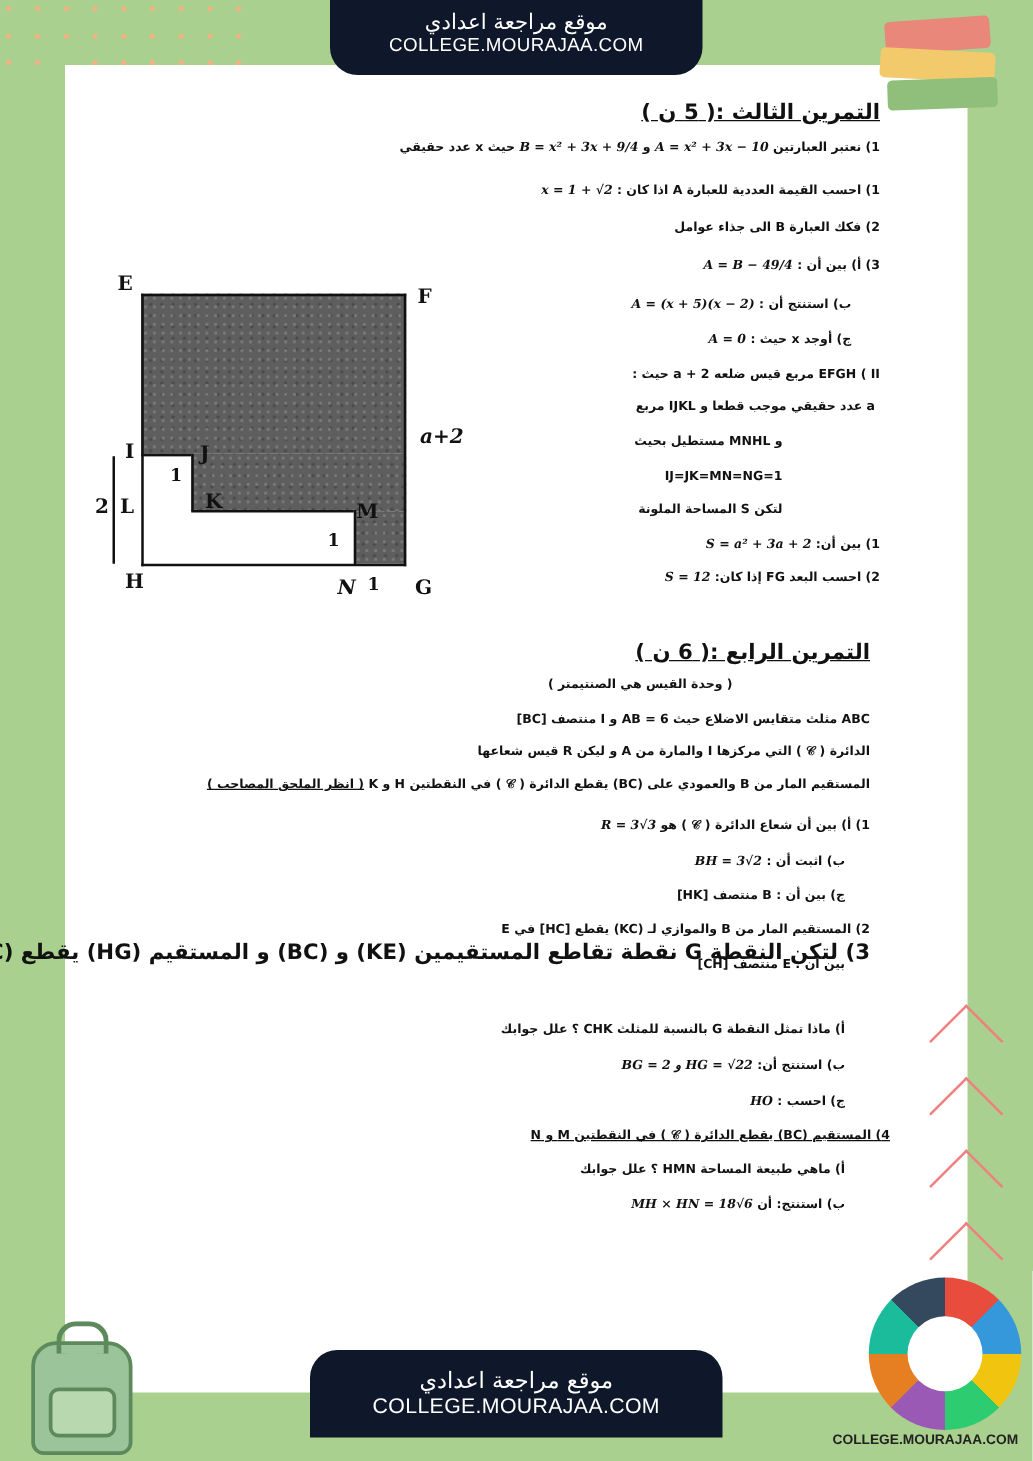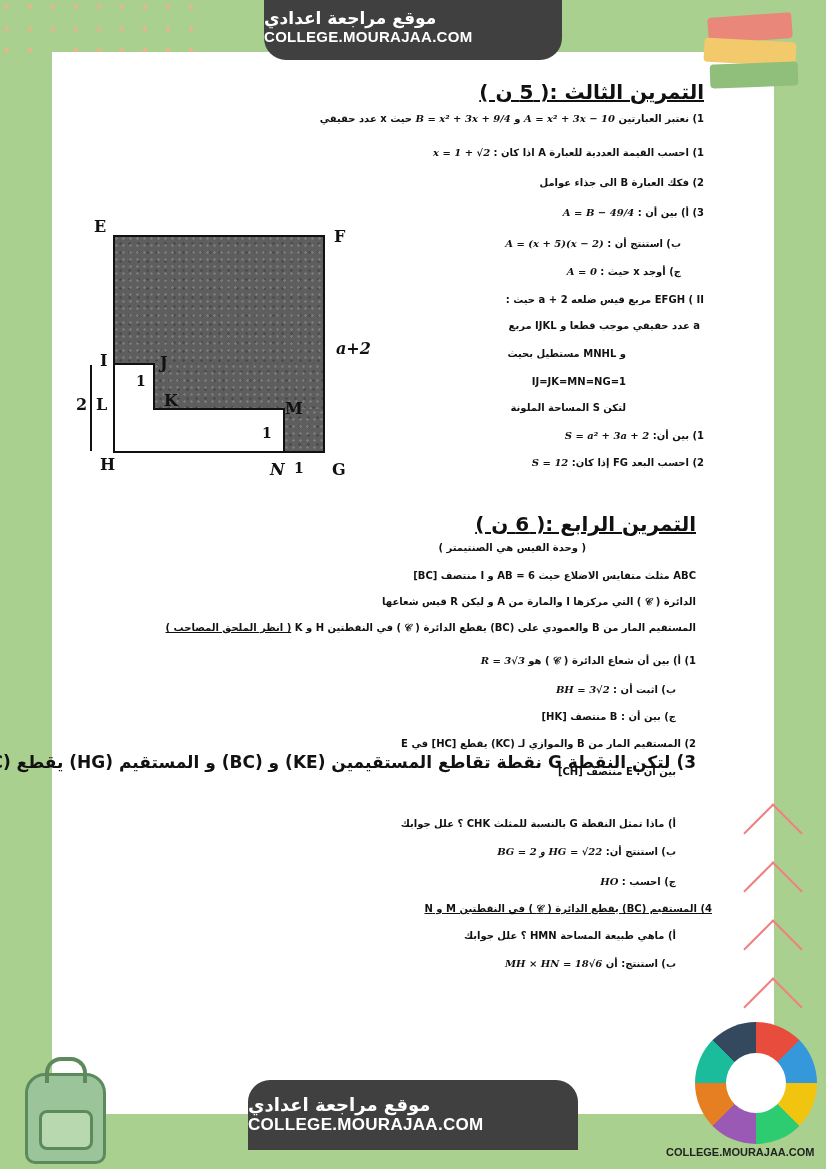--- a/index.html
+++ b/index.html
@@ -8,34 +8,34 @@
     background:#a9d08e;
     font-family:"DejaVu Sans", sans-serif;
   }
   .page {
     position:absolute; left:52px; top:52px; width:722px; height:1062px;
     background:#ffffff;
   }
   .dots { position:absolute; left:0; top:0; }
   .dot { position:absolute; width:4px; height:4px; border-radius:50%; background:#f4b183; }
   .banner {
-    position:absolute; background:#404040; color:#fff; text-align:left;
-    border-radius:0 0 22px 22px; font-weight:bold;
+    position:absolute; background:#0f172a; color:#fff; text-align:center;
+    border-radius:0 0 22px 22px; font-weight:normal;
   }
   .banner-top { left:264px; top:0; width:298px; height:60px; }
   .banner-bottom { left:248px; top:1080px; width:330px; height:70px; border-radius:22px 22px 0 0; }
   .banner .ar { font-family:"DejaVu Sans", sans-serif; font-size:17px; display:block; }
   .banner .en { font-family:"Liberation Sans", sans-serif; font-size:15px; display:block; letter-spacing:0.3px; }
   .banner-bottom .ar { font-size:18px; padding-top:14px; }
   .banner-bottom .en { font-size:17px; }
   .banner-top .ar { padding-top:8px; }
 
   .txt { position:absolute; direction:rtl; text-align:right; font-size:10px; color:#111; white-space:nowrap; font-weight:bold; }
   .math { font-family:"DejaVu Serif", serif; font-style:italic; font-weight:bold; direction:ltr; unicode-bidi:embed; }
-  .heading { font-size:20px; font-weight:bold; text-decoration:underline; }
+  .heading { font-size:17px; font-weight:bold; text-decoration:underline; }
 
   .figure { position:absolute; left:80px; top:215px; width:310px; height:275px; }
   .shade { position:absolute; background:#5e5e5e;
     background-image: radial-gradient(#7a7a7a 1px, transparent 1.5px), radial-gradient(#4a4a4a 1px, transparent 1.5px);
     background-size:7px 7px, 9px 9px; background-position:0 0, 3px 4px; }
   .line { position:absolute; background:#111; }
   .lbl { position:absolute; font-family:"DejaVu Serif", serif; font-weight:bold; font-size:16px; color:#111; }
   .lbl.it { font-style:italic; }
 
   .chev { position:absolute; width:40px; height:40px; border-left:2px solid #f08080; border-top:2px solid #f08080; transform:rotate(45deg); }

